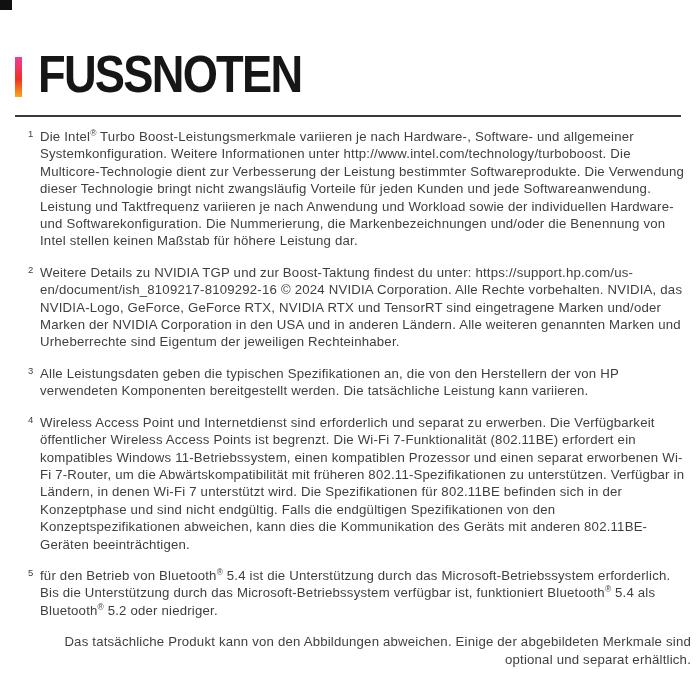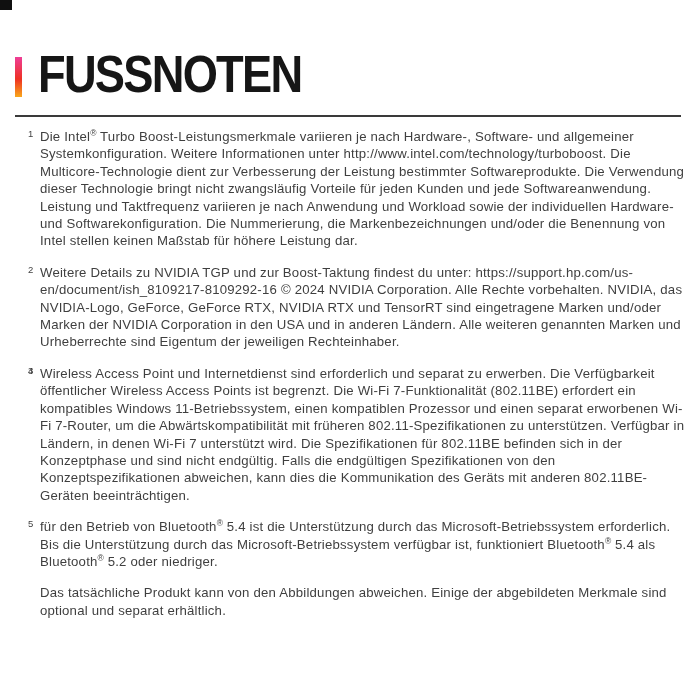--- a/index.html
+++ b/index.html
@@ -41,21 +41,21 @@
   .footnote .fn-marker {
     position: absolute; left: -12px; top: 1px;
     font-size: 9.5px; line-height: 10px; letter-spacing: 0;
     color: #3f3f3f;
   }
 
   .fn-text sup.reg, .disclaimer sup.reg {
     font-size: 8.5px; vertical-align: 5px; line-height: 0; letter-spacing: 0;
   }
 
-  .disclaimer { margin-top: 3px; }
+  .disclaimer { margin-top: 3px; text-align: right; }
 </style>
 </head>
 <body>
 
 <div class="corner-mark"></div>
 
 <header>
   <div class="accent-bar" style="background: linear-gradient(rgb(238, 62, 151) 0%, rgb(238, 49, 35) 55%, rgb(249, 168, 27) 100%);"></div>
   <h1 class="page-title">FUSSNOTEN</h1>
 </header>
@@ -68,20 +68,21 @@
     <span class="fn-text">Die Intel<sup class="reg">®</sup> Turbo Boost-Leistungsmerkmale variieren je nach Hardware-, Software- und allgemeiner Systemkonfiguration. Weitere Informationen unter http://www.intel.com/technology/turboboost. Die Multicore-Technologie dient zur Verbesserung der Leistung bestimmter Softwareprodukte. Die Verwendung dieser Technologie bringt nicht zwangsläufig Vorteile für jeden Kunden und jede Softwareanwendung. Leistung und Taktfrequenz variieren je nach Anwendung und Workload sowie der individuellen Hardware- und Softwarekonfiguration. Die Nummerierung, die Markenbezeichnungen und/oder die Benennung von Intel stellen keinen Maßstab für höhere Leistung dar.</span>
   </div>
 
   <div class="footnote">
     <sup class="fn-marker">2</sup>
     <span class="fn-text">Weitere Details zu NVIDIA TGP und zur Boost-Taktung findest du unter: https://support.hp.com/us-en/document/ish_8109217-8109292-16 © 2024 NVIDIA Corporation. Alle Rechte vorbehalten. NVIDIA, das NVIDIA-Logo, GeForce, GeForce RTX, NVIDIA RTX und TensorRT sind eingetragene Marken und/oder Marken der NVIDIA Corporation in den USA und in anderen Ländern. Alle weiteren genannten Marken und Urheberrechte sind Eigentum der jeweiligen Rechteinhaber.</span>
   </div>
 
   <div class="footnote">
     <sup class="fn-marker">3</sup>
+    <span class="fn-text">Alle Leistungsdaten geben die typischen Spezifikationen an, die von den Herstellern der von HP verwendeten Komponenten bereitgestellt werden. Die tatsächliche Leistung kann variieren.</span>
   </div>
 
   <div class="footnote">
     <sup class="fn-marker">4</sup>
     <span class="fn-text">Wireless Access Point und Internetdienst sind erforderlich und separat zu erwerben. Die Verfügbarkeit öffentlicher Wireless Access Points ist begrenzt. Die Wi-Fi 7-Funktionalität (802.11BE) erfordert ein kompatibles Windows 11-Betriebssystem, einen kompatiblen Prozessor und einen separat erworbenen Wi-Fi 7-Router, um die Abwärtskompatibilität mit früheren 802.11-Spezifikationen zu unterstützen. Verfügbar in Ländern, in denen Wi-Fi 7 unterstützt wird. Die Spezifikationen für 802.11BE befinden sich in der Konzeptphase und sind nicht endgültig. Falls die endgültigen Spezifikationen von den Konzeptspezifikationen abweichen, kann dies die Kommunikation des Geräts mit anderen 802.11BE-Geräten beeinträchtigen.</span>
   </div>
 
   <div class="footnote">
     <sup class="fn-marker">5</sup>
     <span class="fn-text">für den Betrieb von Bluetooth<sup class="reg">®</sup> 5.4 ist die Unterstützung durch das Microsoft-Betriebssystem erforderlich. Bis die Unterstützung durch das Microsoft-Betriebssystem verfügbar ist, funktioniert Bluetooth<sup class="reg">®</sup> 5.4 als Bluetooth<sup class="reg">®</sup> 5.2 oder niedriger.</span>

